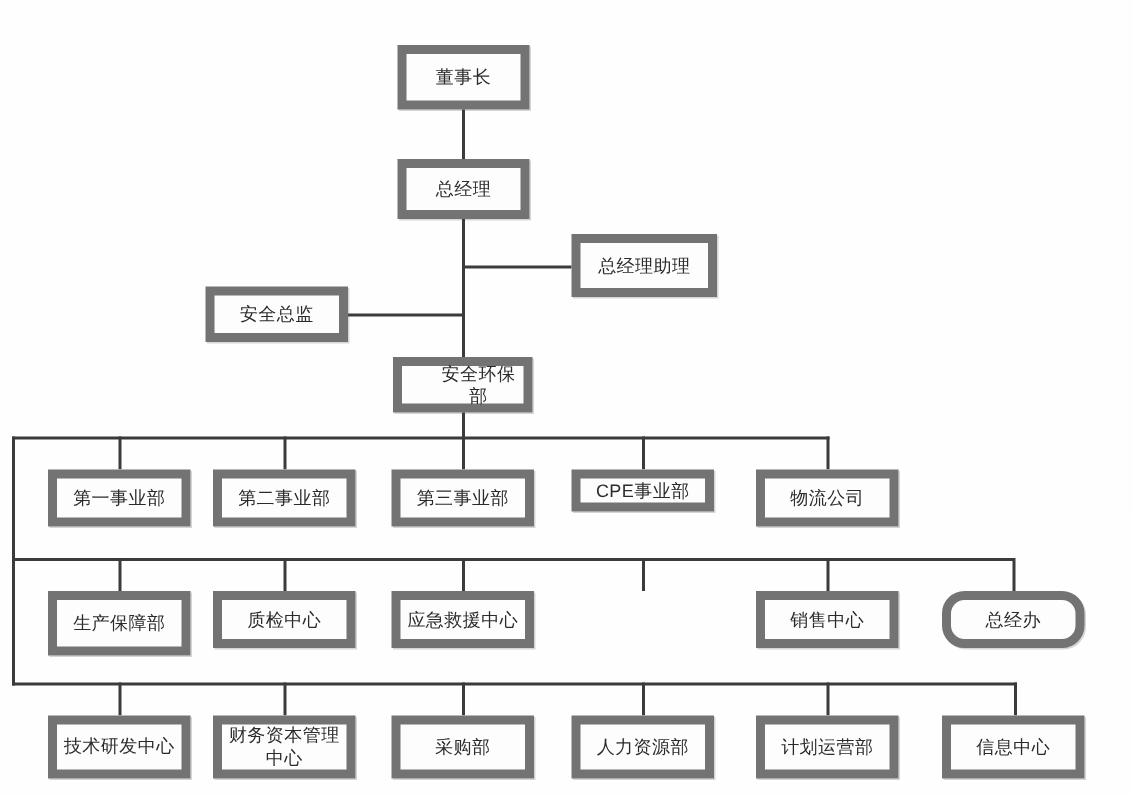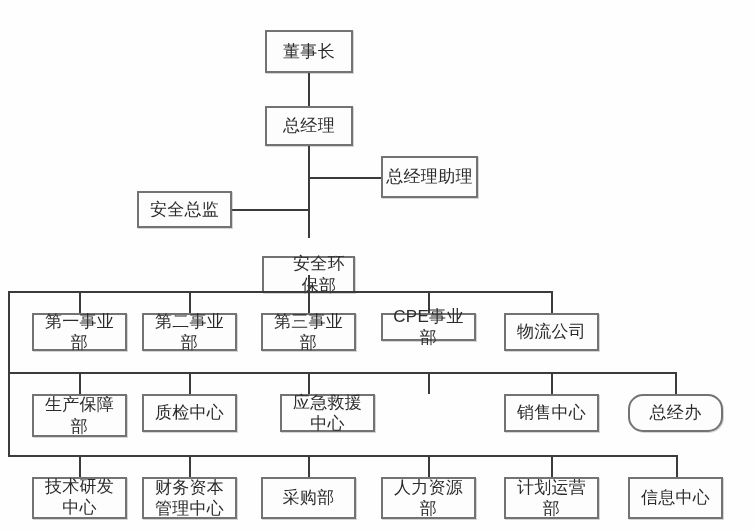--- a/index.html
+++ b/index.html
@@ -14,28 +14,28 @@
     position: relative;
     width: 755px;
     height: 530px;
     background: #fefefe;
     overflow: hidden;
   }
   
   .node {
     position: absolute;
     box-sizing: border-box;
-    border: 2px solid #737373;
+    border: 6px solid #737373;
     background: #fdfdfd;
     display: flex;
     align-items: center;
     justify-content: center;
     text-align: center;
     color: #2b2b2b;
-    font-size: 17px;
+    font-size: 12px;
     line-height: 1.25;
     letter-spacing: 0.3px;
     padding: 1px 3px;
     box-shadow: 1px 1px 0 rgba(120,120,120,0.30);
   }
   .node span {
     display: block;
     width: 100%;
   }
   
@@ -72,21 +72,21 @@
   <div class="hline" style="left:231px; top:209px; width:79px;"></div>
 
   <div class="node" style="left:381px; top:156px; width:97px; height:42px;">
     <span>总经理助理</span>
   </div>
 
   <div class="node" style="left:137px; top:191px; width:95px; height:37px;">
     <span>安全总监</span>
   </div>
 
-  <div class="node" style="left:262px; top:256px; width:93px; height:37px;padding-left:24px;">
+  <div class="node" style="left:262px; top:238px; width:93px; height:37px;padding-left:24px;">
     <span>安全环保部</span>
   </div>
 
   <div class="vline" style="left:308px; top:275px; height:18px;"></div>
 
   <div class="hline" style="left:8px; top:291px; width:545px;"></div>
 
   <div class="vline" style="left:8px; top:291px; height:166px;"></div>
 
   <div class="vline" style="left:79px; top:291px; height:22px;"></div>
@@ -119,21 +119,21 @@
   <div class="vline" style="left:428px; top:372px; height:22px;"></div>
   <div class="vline" style="left:551px; top:372px; height:22px;"></div>
   <div class="vline" style="left:675px; top:372px; height:22px;"></div>
 
   <div class="node" style="left:32px; top:394px; width:95px; height:43px;">
     <span>生产保障部</span>
   </div>
   <div class="node" style="left:142px; top:394px; width:95px; height:38px;">
     <span>质检中心</span>
   </div>
-  <div class="node" style="left:261px; top:394px; width:95px; height:38px;margin-left:19px;">
+  <div class="node" style="left:261px; top:394px; width:95px; height:38px;">
     <span>应急救援中心</span>
   </div>
   <div class="node" style="left:504px; top:394px; width:95px; height:38px;">
     <span>销售中心</span>
   </div>
   <div class="node" style="left:628px; top:394px; width:95px; height:38px;border-radius:15px;">
     <span>总经办</span>
   </div>
 
   <div class="hline" style="left:8px; top:455px; width:670px;"></div>

